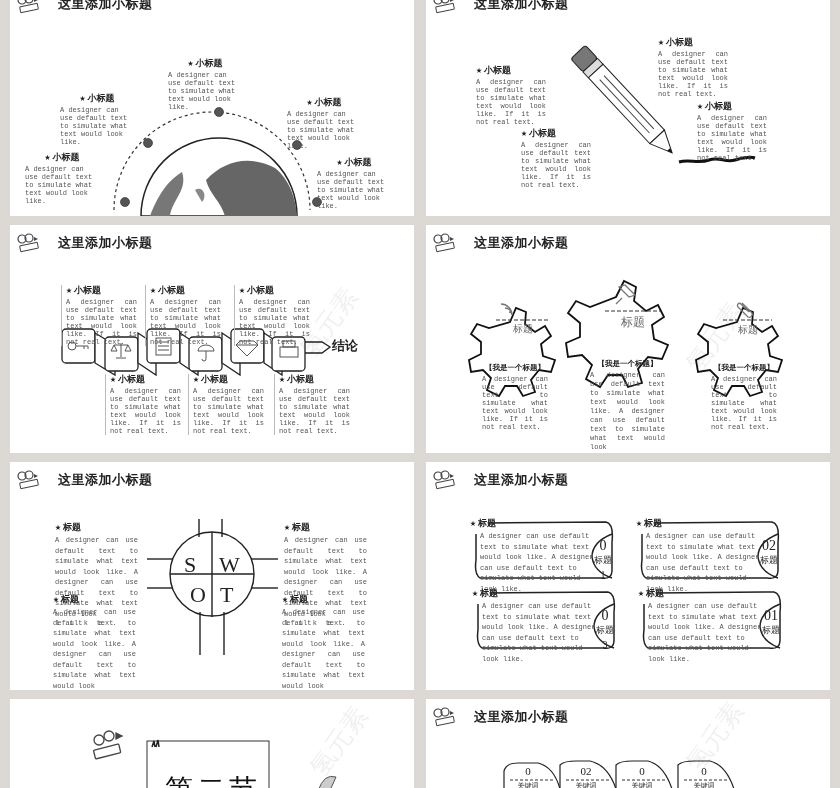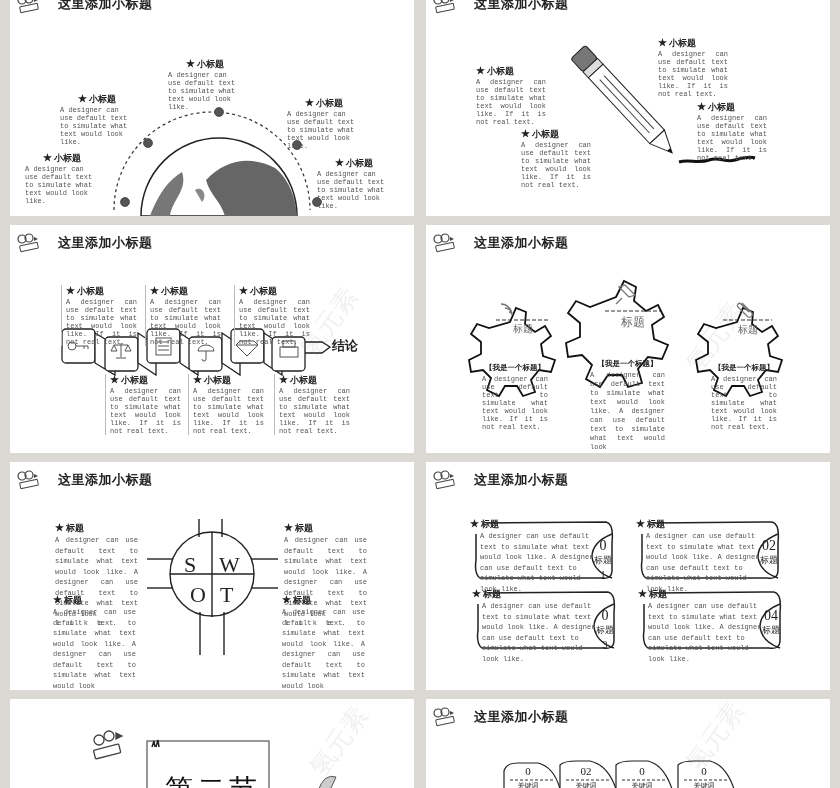--- a/index.html
+++ b/index.html
@@ -14,21 +14,21 @@
   .s6 { left: 426px; top: 462px; width: 404px; height: 228px; }
   .s7 { left: 10px; top: 699px; width: 404px; height: 100px; }
   .s8 { left: 426px; top: 699px; width: 404px; height: 100px; }
 
   .hdr { position: absolute; left: 6px; top: 6px; height: 24px; display: flex; align-items: center; }
   .s1 .hdr, .s2 .hdr { top: 2px; }
   .logo { width: 28px; height: 20px; margin-right: 14px; position: relative; }
   .title { font-family: "DejaVu Sans", sans-serif; font-size: 13px; font-weight: bold; color: #222; letter-spacing: 0.5px; }
 
   .blk { position: absolute; font-size: 7px; line-height: 8px; color: #555; font-family: "Liberation Mono", "DejaVu Sans Mono", monospace; }
-  .blk .h { font-family: Liberation Sans, sans-serif; font-size: 9px; font-weight: bold; color: #222; line-height: 12px; margin-bottom: 1px; }
+  .blk .h { font-family: Liberation Mono, monospace; font-size: 9px; font-weight: bold; color: #222; line-height: 12px; margin-bottom: 1px; }
   .blk .h .star { font-size: 10px; margin-right: 2px; }
   .blk .t { text-align: justify; }
   .vline { border-left: 1px solid #bbb; padding-left: 4px; }
   .wm { position: absolute; font-family: "DejaVu Sans", sans-serif; font-size: 26px; color: rgba(0,0,0,0.06); transform: rotate(-55deg); pointer-events: none; }
   svg { position: absolute; overflow: visible; }
 </style>
 </head>
 <body>
 
 <div class="slide s1">
@@ -340,21 +340,21 @@
   <div class="blk" style="left:46px;top:126px;width:128px;">
     <div class="h"><span class="star">★</span><span>标题</span></div>
     <div style="padding-left:10px;line-height:10.5px">A designer can use default text to simulate what text would look like. A designer can use default text to simulate what text would look like.</div>
   </div>
   <div style="position:absolute;left:170px;top:147px;width:18px;text-align:center;font-size:14px;line-height:13px;"><span>0</span><br><span style="font-size:9px">标题</span><br><span style="font-size:10px">3</span></div>
 
   <div class="blk" style="left:212px;top:126px;width:128px;">
     <div class="h"><span class="star">★</span><span>标题</span></div>
     <div style="padding-left:10px;line-height:10.5px">A designer can use default text to simulate what text would look like. A designer can use default text to simulate what text would look like.</div>
   </div>
-  <div style="position:absolute;left:334px;top:147px;width:22px;text-align:center;font-size:14px;line-height:13px;"><span>04</span><br><span style="font-size:9px">标题</span></div>
+  <div style="position:absolute;left:334px;top:147px;width:22px;text-align:center;font-size:14px;line-height:13px;"><span>01</span><br><span style="font-size:9px">标题</span></div>
 </div>
 
 <div class="slide s7">
   <svg width="404" height="100">
     <g fill="none" stroke="#444" stroke-width="1.3">
       <circle cx="89" cy="41" r="5"></circle>
         <circle cx="99" cy="37" r="5"></circle>
         <path d="M106 34 l6 3 -6 3z" fill="#444"></path>
       <rect x="84" y="48" width="26" height="9" rx="1" transform="rotate(-14 97 52)"></rect>
     </g>

